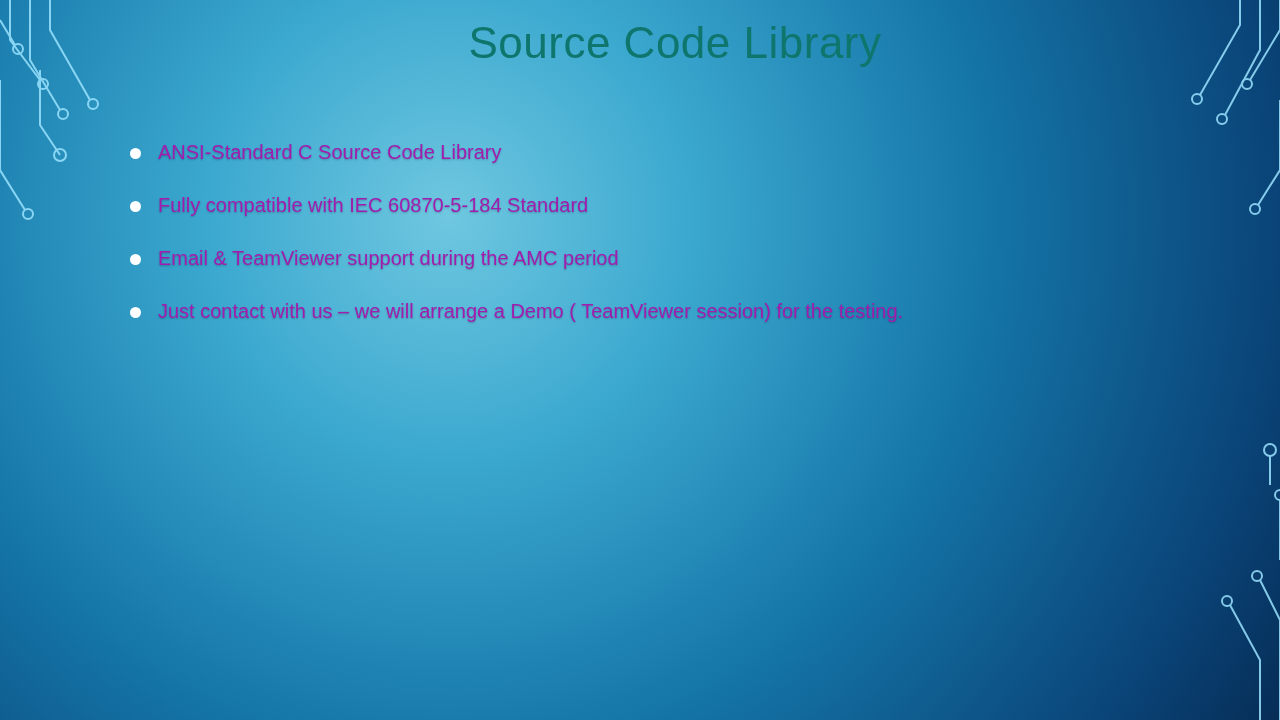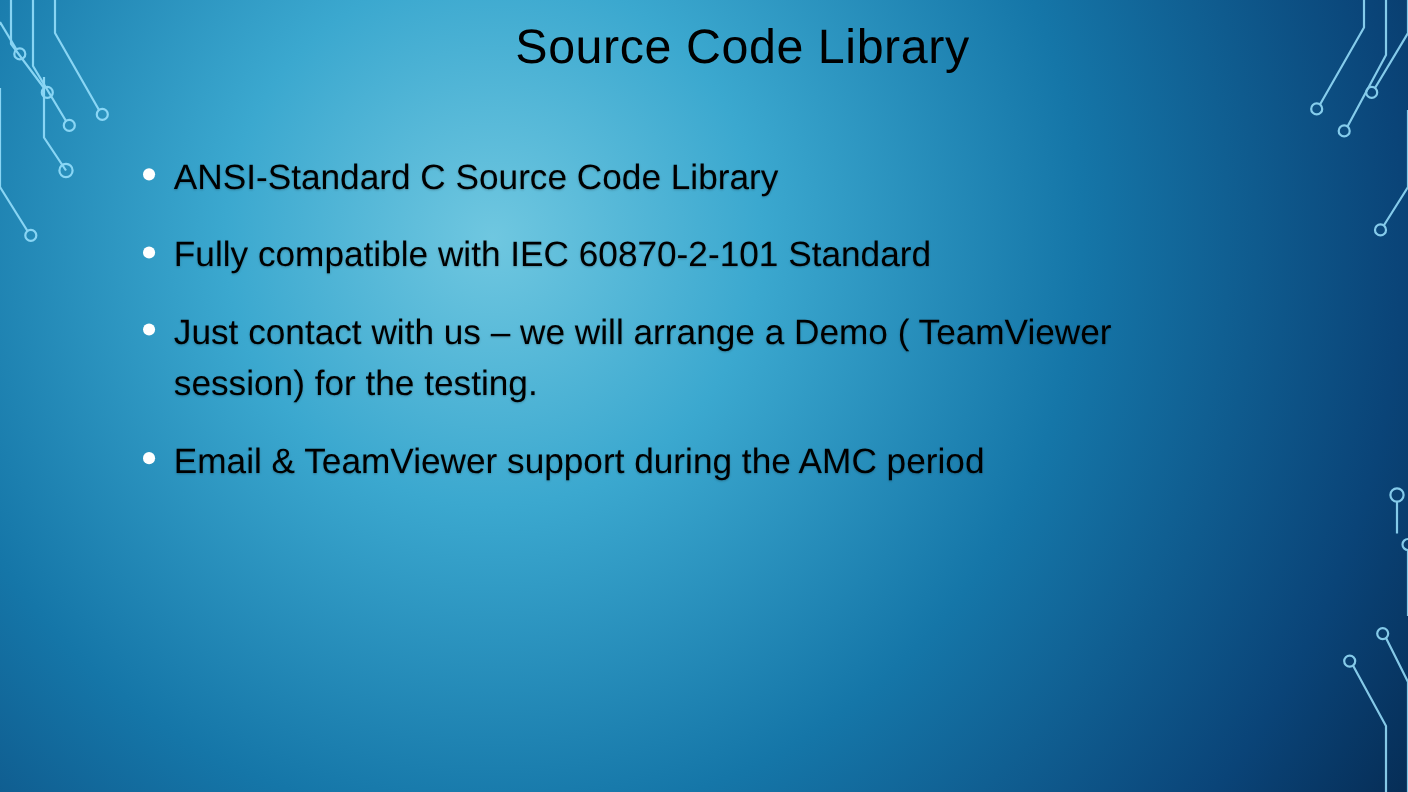--- a/index.html
+++ b/index.html
@@ -15,32 +15,32 @@
   .deco svg { display: block; }
 
   .slide {
     position: relative;
     width: 100%;
     height: 100%;
     padding: 18px 60px 40px 130px;
   }
 
   h1.title {
-    color: #000000;
+    color: #0f766e;
     font-weight: 400;
     font-size: 44px;
     text-align: center;
     margin: 0 auto 70px auto;
     letter-spacing: 0.5px;
   }
 
   ul.bullets {
     list-style: none;
-    color: #000000;
-    font-size: 32px;
+    color: #a21caf;
+    font-size: 20px;
     font-weight: 400;
     line-height: 1.45;
     max-width: 1000px;
   }
   ul.bullets li {
     position: relative;
     padding-left: 28px;
     margin-bottom: 24px;
     text-shadow: 0 1px 2px rgba(0,0,0,.25);
   }
@@ -105,17 +105,17 @@
       <path d="M110 16 L110 45"></path>
     </g>
   </svg>
 </div>
 
 <div class="slide">
   <h1 class="title">Source Code Library</h1>
 
   <ul class="bullets">
     <li>ANSI-Standard C Source Code Library</li>
-    <li>Fully compatible with IEC 60870-2-101 Standard</li>
+    <li>Fully compatible with IEC 60870-5-184 Standard</li>
+    <li>Email &amp; TeamViewer support during the AMC period</li>
     <li>Just contact with us – we will arrange a Demo ( TeamViewer session) for the testing.</li>
-    <li>Email &amp; TeamViewer support during the AMC period</li>
   </ul>
 </div>
 
 </body></html>

